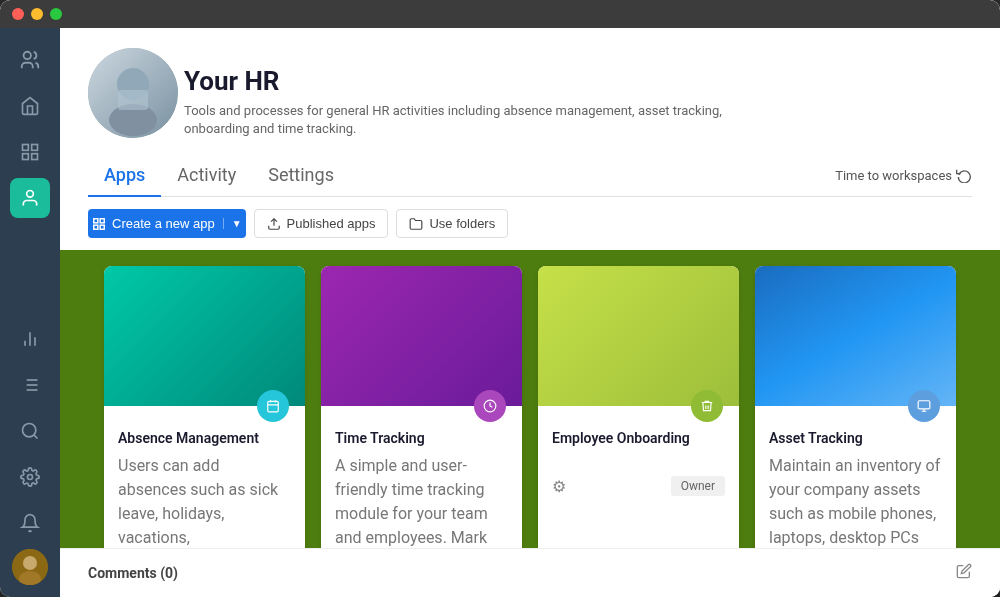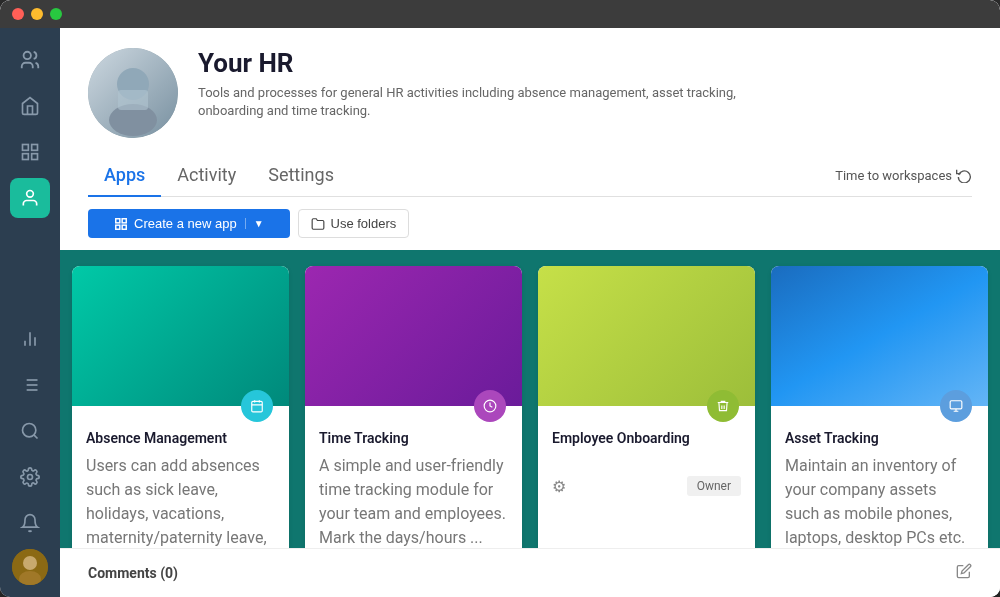--- a/index.html
+++ b/index.html
@@ -21,40 +21,40 @@
     .sidebar-icon.active { background: #1abc9c; color: #fff; }
     .sidebar-spacer { flex: 1; }
     .sidebar-avatar { width: 36px; height: 36px; border-radius: 50%; overflow: hidden; background: #8b6914; }
     .sidebar-avatar svg { width: 100%; height: 100%; }
 
     
     .main { flex: 1; display: flex; flex-direction: column; overflow: hidden; background: #fff; }
 
     
     .header { padding: 20px 28px 0; background: #fff; flex-shrink: 0; }
-    .header-top { display: flex; align-items: flex-start; gap: 20px; margin-bottom: 16px; }
+    .header-top { display: flex; align-items: flex-end; gap: 6px; margin-bottom: 16px; }
     .workspace-avatar { width: 90px; height: 90px; border-radius: 50%; overflow: hidden; background: #ddd; flex-shrink: 0; }
     .workspace-avatar-img { width: 100%; height: 100%; background: linear-gradient(135deg, #b0bec5 0%, #78909c 100%); display: flex; align-items: center; justify-content: center; }
     .workspace-info h1 { font-size: 26px; font-weight: 700; color: #1a1a2e; margin-bottom: 6px; }
     .workspace-info p { font-size: 13px; color: #666; line-height: 1.4; max-width: 600px; }
 
     
     .tabs { display: flex; align-items: center; border-bottom: 1px solid #e0e0e0; padding: 0; position: relative; }
     .tab { padding: 10px 16px; font-size: 18px; color: #666; cursor: pointer; border-bottom: 2px solid transparent; margin-bottom: -1px; }
     .tab.active { color: #1a73e8; border-bottom: 2px solid #1a73e8; font-weight: 500; }
     .tab-back { margin-left: auto; font-size: 13px; color: #555; display: flex; align-items: center; gap: 4px; cursor: pointer; padding-right: 0; }
 
     
     .toolbar { display: flex; align-items: center; gap: 8px; padding: 12px 28px; background: #fff; flex-shrink: 0; }
-    .btn-create { background: #1a73e8; color: #fff; border: none; padding: 7px 26px; border-radius: 4px; font-size: 13px; cursor: pointer; display: flex; align-items: center; gap: 6px; }
+    .btn-create { background: #1a73e8; color: #fff; border: none; padding: 7px 4px; border-radius: 4px; font-size: 13px; cursor: pointer; display: flex; align-items: center; gap: 6px; }
     .btn-create .dropdown-arrow { font-size: 10px; border-left: 1px solid rgba(255,255,255,0.4); padding-left: 8px; margin-left: 2px; }
     .btn-secondary { background: #fff; color: #444; border: 1px solid #ddd; padding: 6px 12px; border-radius: 4px; font-size: 13px; cursor: pointer; display: flex; align-items: center; gap: 6px; }
 
     
-    .cards-area { flex: 1; overflow-y: auto; padding: 16px 12px; background: #0f766e; }
+    .cards-area { flex: 1; overflow-y: auto; padding: 16px 44px; background: #4d7c0f; }
     .cards-grid { display: grid; grid-template-columns: repeat(4, 1fr); gap: 16px; }
     .card { background: #fff; border-radius: 8px; overflow: hidden; box-shadow: 0 1px 4px rgba(0,0,0,0.1); }
     .card-image { height: 140px; position: relative; }
     .card-icon-badge { position: absolute; bottom: -16px; right: 16px; width: 32px; height: 32px; border-radius: 50%; display: flex; align-items: center; justify-content: center; color: #fff; font-size: 14px; }
     .card-body { padding: 24px 14px 14px; }
     .card-title { font-size: 14px; font-weight: 600; color: #1a1a2e; margin-bottom: 8px; }
     .card-desc { font-size: 16px; color: #777; line-height: 1.5; min-height: 54px; }
     .card-footer { display: flex; align-items: center; justify-content: space-between; padding: 8px 14px 12px; }
     .card-settings { color: #888; font-size: 16px; cursor: pointer; }
     .card-owner { background: #f0f0f0; color: #666; font-size: 12px; padding: 3px 10px; border-radius: 3px; }
@@ -198,20 +198,28 @@
               <rect x="3" y="3" width="7" height="7"></rect>
               <rect x="14" y="3" width="7" height="7"></rect>
               <rect x="3" y="14" width="7" height="7"></rect>
               <rect x="14" y="14" width="7" height="7"></rect>
             </svg>
           <span>Create a new app</span>
           <span class="dropdown-arrow">▼</span>
         </button>
         <button class="btn-secondary">
           <svg width="14" height="14" viewBox="0 0 24 24" fill="none" stroke="currentColor" stroke-width="2">
+              <path d="M21 15v4a2 2 0 0 1-2 2H5a2 2 0 0 1-2-2v-4"></path>
+              <polyline points="17 8 12 3 7 8"></polyline>
+              <line x1="12" y1="3" x2="12" y2="15"></line>
+            </svg>
+          <span>Published apps</span>
+        </button>
+        <button class="btn-secondary">
+          <svg width="14" height="14" viewBox="0 0 24 24" fill="none" stroke="currentColor" stroke-width="2">
               <path d="M22 19a2 2 0 0 1-2 2H4a2 2 0 0 1-2-2V5a2 2 0 0 1 2-2h5l2 3h9a2 2 0 0 1 2 2z"></path>
             </svg>
           <span>Use folders</span>
         </button>
       </div>
 
       <div class="cards-area">
         <div class="cards-grid">
 
           <div class="card">

